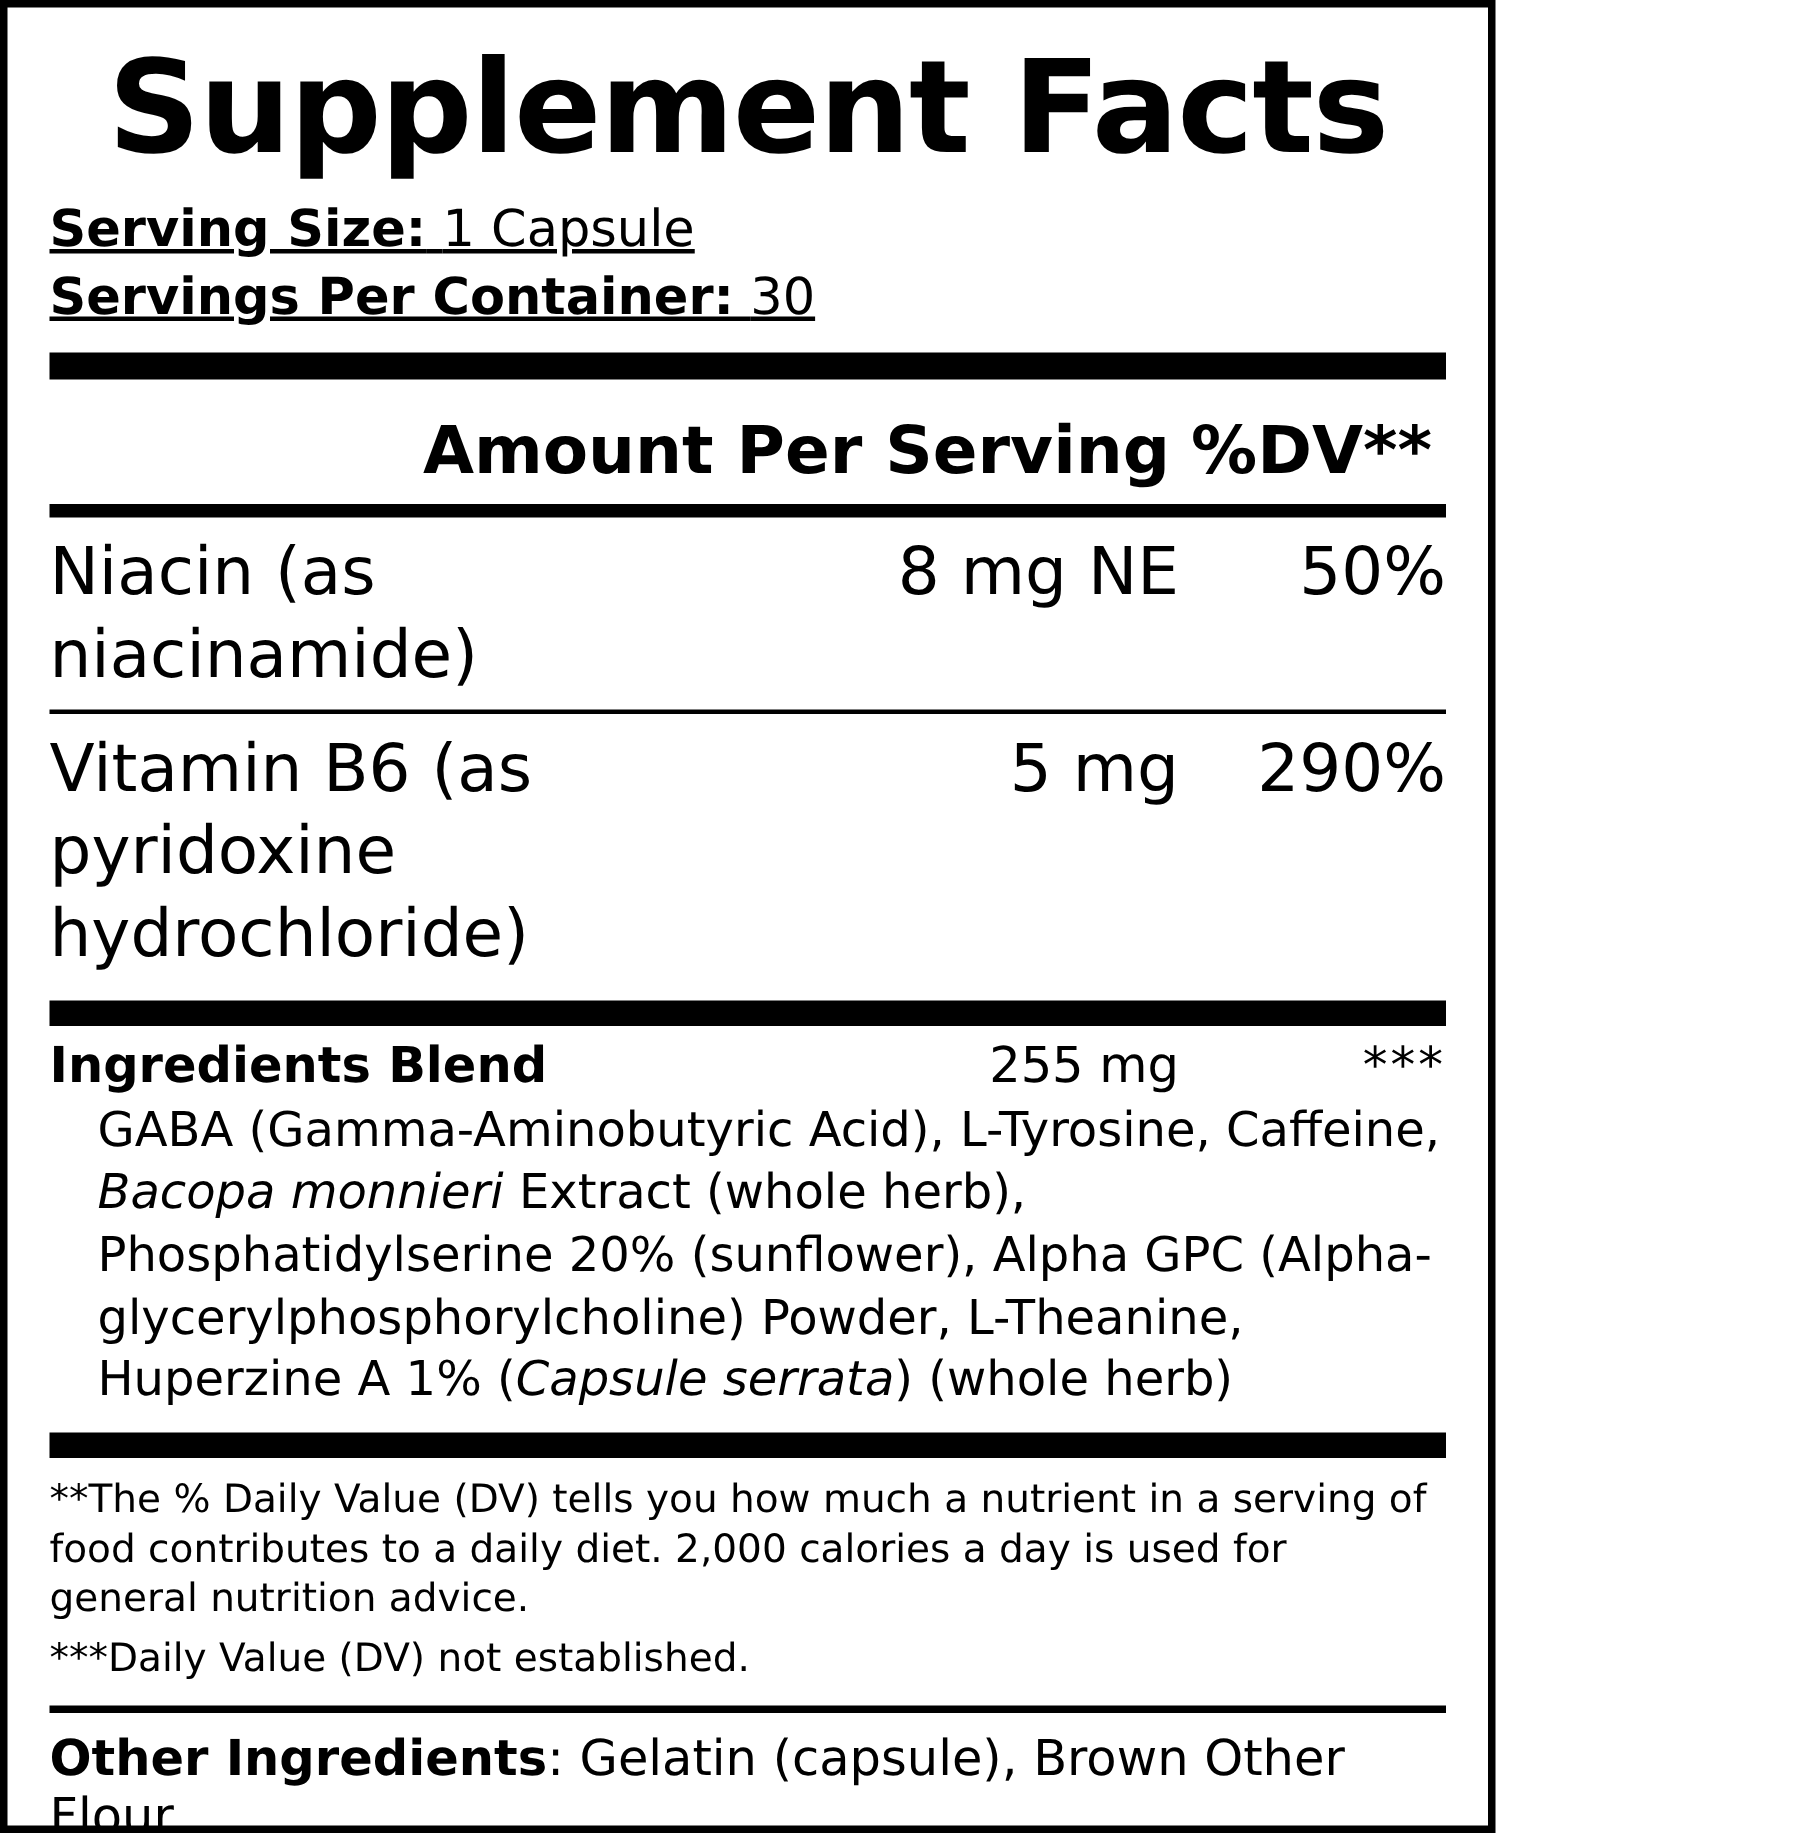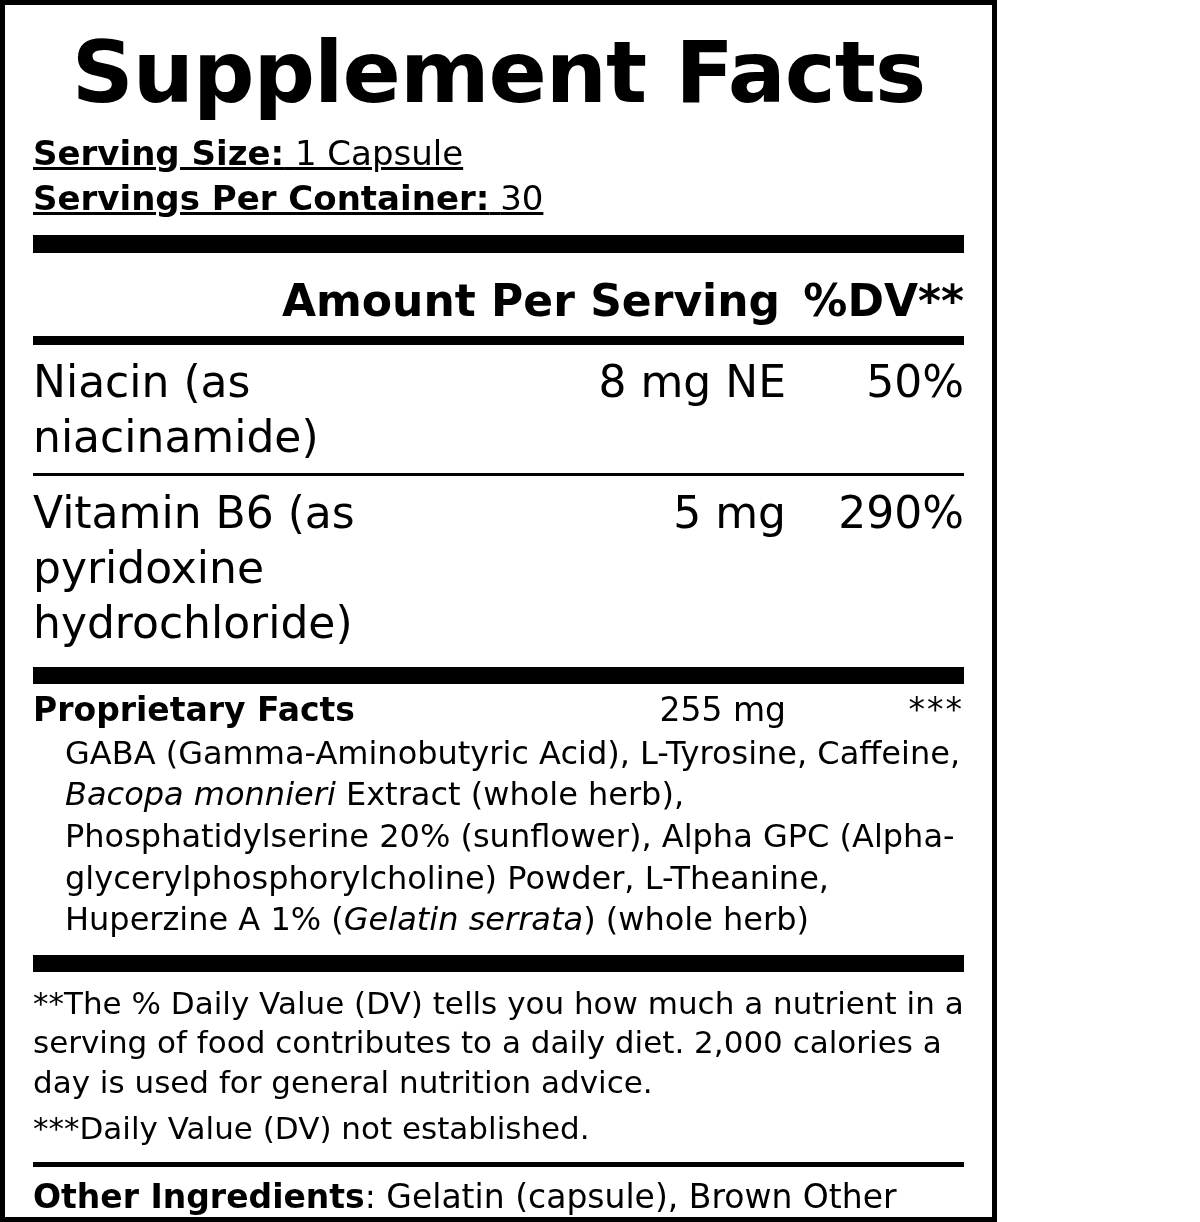--- a/index.html
+++ b/index.html
@@ -102,21 +102,21 @@
     padding: 20px 0 8px 0;
   }
   .head-row .amt {
     flex: 0 0 auto;
     text-align: right;
     padding-right: 14px;
     font-weight: 700;
   }
   .head-row .dv {
     flex: 0 0 170px;
-    text-align: right;
+    text-align: left;
     font-weight: 700;
   }
   .head-row .name { flex: 1 1 auto; }
 
   .blend-row {
     display: flex;
     align-items: baseline;
     font-size: 33px;
     padding: 6px 0 2px 0;
   }
@@ -137,21 +137,21 @@
   }
 
   .blend-ingredients {
     font-size: 32px;
     line-height: 1.30;
     padding: 2px 0 14px 32px;
   }
   .blend-ingredients i { font-style: italic; }
 
   .footnotes {
-    font-size: 31px;
+    font-size: 26px;
     line-height: 1.28;
     padding: 12px 0 4px 0;
   }
   .footnote-2 {
     padding-top: 2px;
   }
 
   .other-wrap {
     border-top: 5px solid #000;
     margin-top: 10px;
@@ -201,26 +201,26 @@
 
     <div class="row">
       <div class="name">Vitamin B6 (as pyridoxine hydrochloride)</div>
       <div class="amt">5 mg</div>
       <div class="dv">290%</div>
     </div>
 
     <div class="rule-black-band" style="margin-top:8px;"></div>
 
     <div class="blend-row">
-      <div class="name">Proprietary Facts</div>
+      <div class="name">Ingredients Blend</div>
       <div class="amt">255 mg</div>
       <div class="dv">***</div>
     </div>
 
-    <div class="blend-ingredients">GABA (Gamma-Aminobutyric Acid), L-Tyrosine, Caffeine, <i>Bacopa monnieri</i> Extract (whole herb), Phosphatidylserine 20% (sunflower), Alpha GPC (Alpha-glycerylphosphorylcholine) Powder, L-Theanine, Huperzine A 1% (<i>Gelatin serrata</i>) (whole herb)</div>
+    <div class="blend-ingredients">GABA (Gamma-Aminobutyric Acid), L-Tyrosine, Caffeine, <i>Bacopa monnieri</i> Extract (whole herb), Phosphatidylserine 20% (sunflower), Alpha GPC (Alpha-glycerylphosphorylcholine) Powder, L-Theanine, Huperzine A 1% (<i>Capsule serrata</i>) (whole herb)</div>
 
     <div class="rule-black-band"></div>
 
     <div class="footnotes">**The % Daily Value (DV) tells you how much a nutrient in a serving of food contributes to a daily diet. 2,000 calories a day is used for general nutrition advice.</div>
     <div class="footnotes footnote-2">***Daily Value (DV) not established.</div>
 
     <div class="other-wrap">
       <div class="other">
         <b>Other Ingredients</b><span>: Gelatin (capsule), Brown Other Flour.</span>
       </div>

